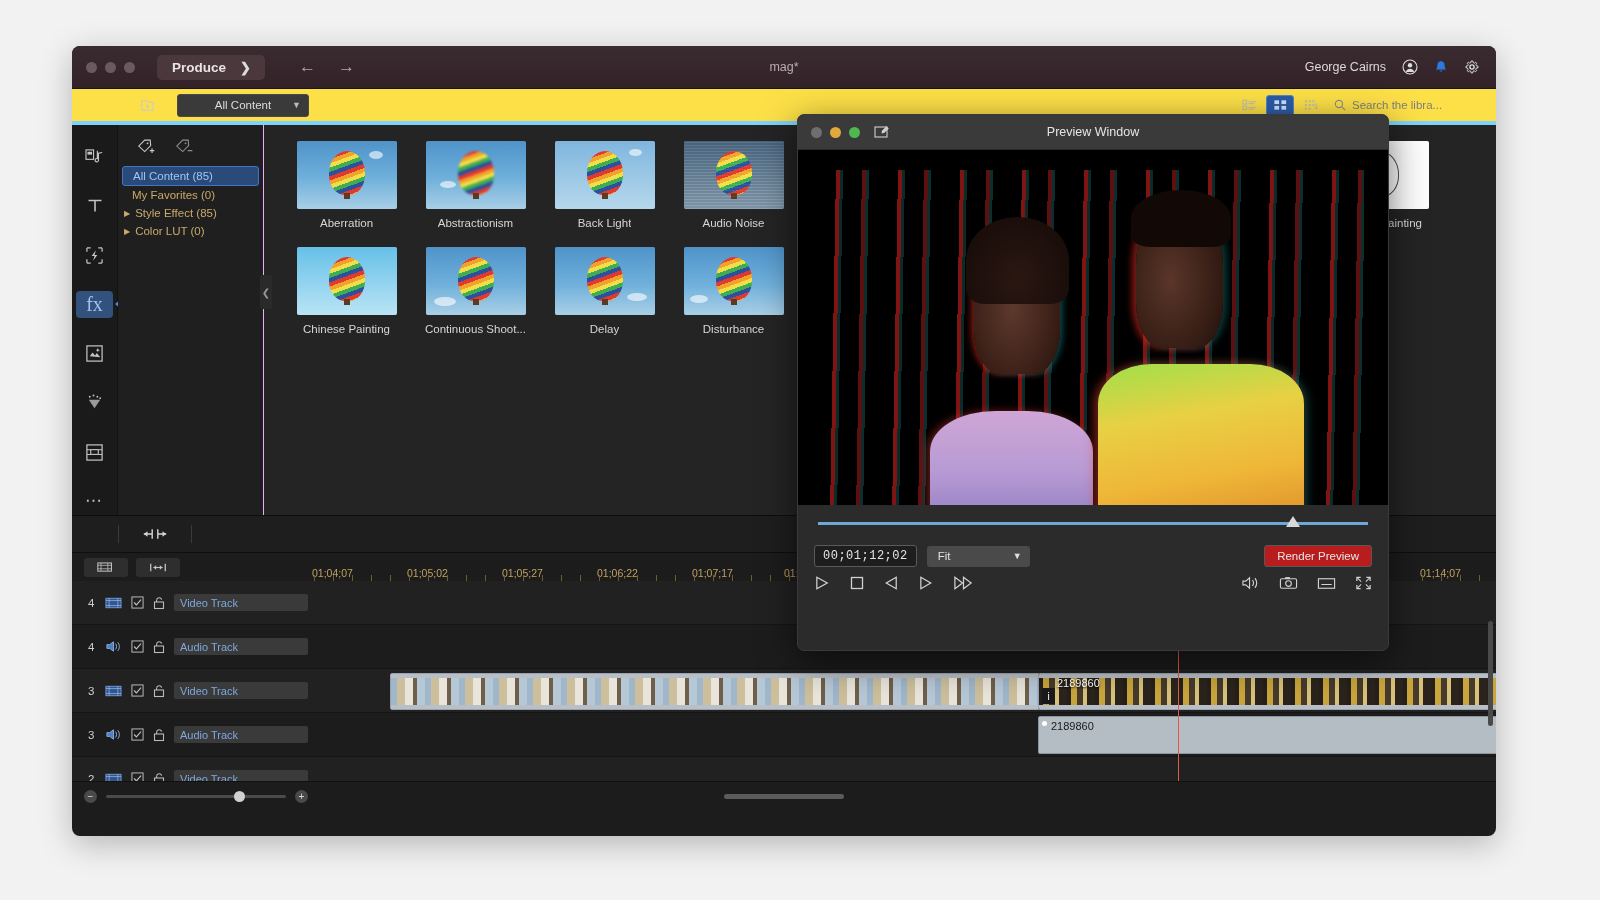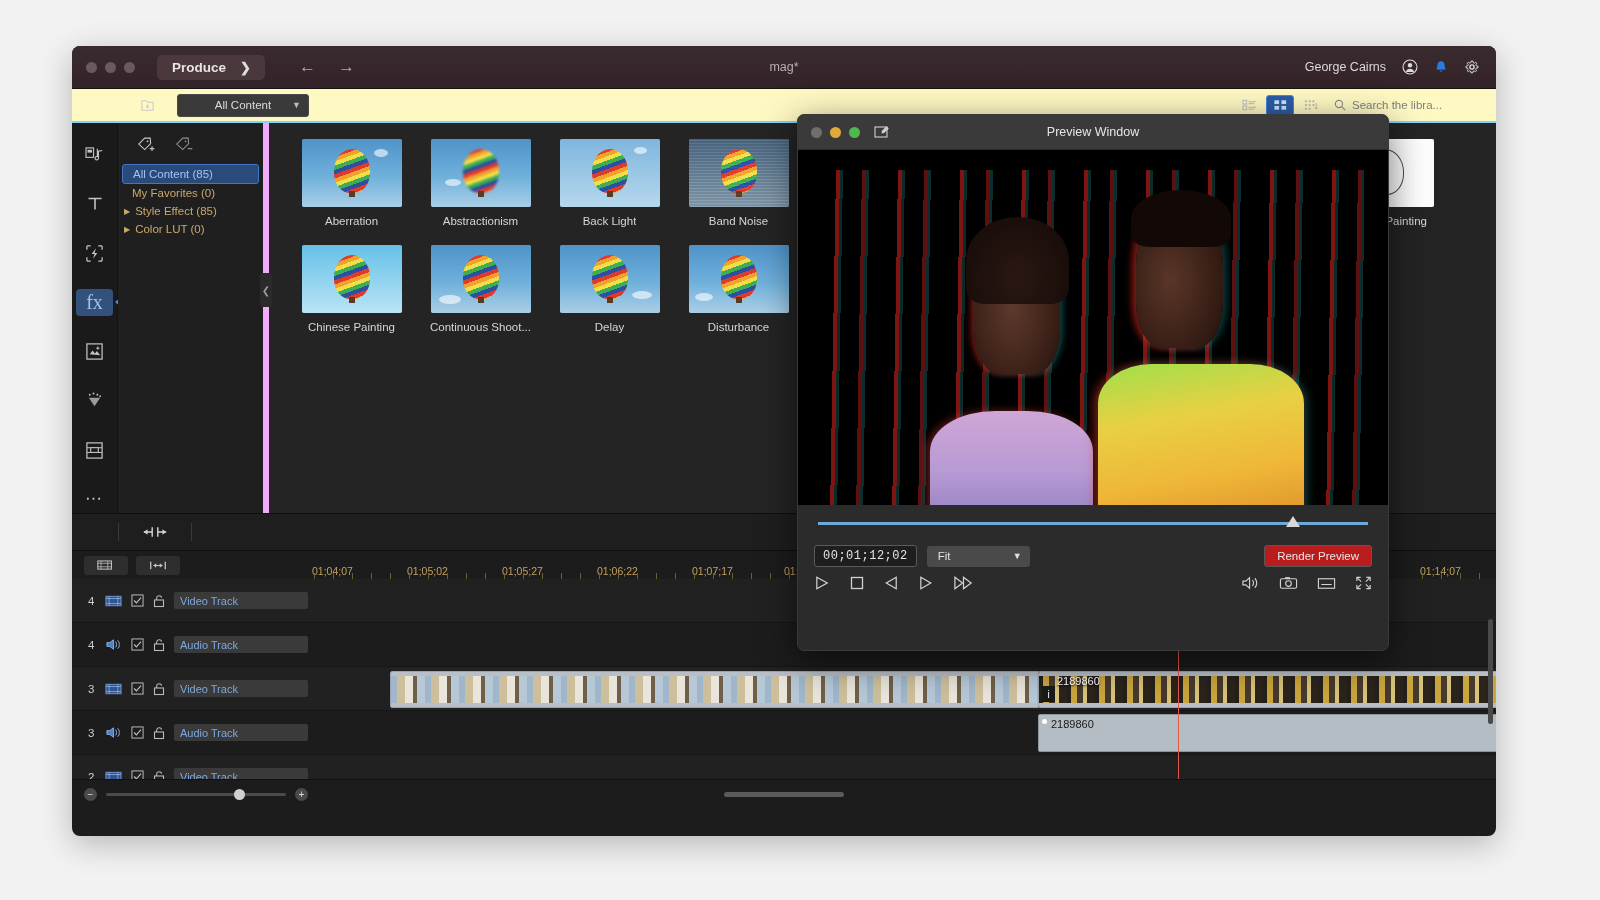--- a/index.html
+++ b/index.html
@@ -45,23 +45,23 @@
     color: #b9adb0; font-size: 12.5px; pointer-events: none;
   }
   .tb-right {
     margin-left: auto; margin-right: 16px;
     display: flex; align-items: center; gap: 16px;
     color: #ded8d9; font-size: 12.5px;
   }
   .ico { cursor: pointer; display: inline-flex; align-items: center; justify-content: center; }
   
   .lib-toolbar {
-    height: 32px; background: #fef9c3;
+    height: 32px; background: #fde047;
     display: flex; align-items: center;
-    border-bottom: 2px solid #7dd3fc;
+    border-bottom: 4px solid #7dd3fc;
     position: relative;
   }
   .import-ico { margin-left: 68px; color: #c9c9c9; }
   .content-select {
     margin-left: 22px;
     width: 130px; height: 21px;
     background: #3a3a3a; border: 1px solid #4a4a4a; border-radius: 3px;
     display: flex; align-items: center; justify-content: center;
     position: relative;
     color: #dcdcdc; font-size: 11.5px; cursor: pointer;
@@ -95,21 +95,21 @@
     color: #c3c3c3; cursor: pointer; position: relative;
   }
   .rail-item.active { background: #32517c; color: #9fc2f0; }
   .rail-item.active::after {
     content: ''; position: absolute; right: -9px;
     border-top: 6px solid transparent; border-bottom: 6px solid transparent;
     border-right: 7px solid #4a86e0;
   }
   .lib-sidebar {
     width: 145px; background: #1f1f1f;
-    border-right: 6px solid #f0abfc;
+    border-right: 1px solid #f0abfc;
     position: relative;
   }
   .tag-row { display: flex; gap: 16px; padding: 12px 0 10px 18px; }
   .tree-item {
     font-size: 11.5px; padding: 3px 6px 3px 10px;
     margin: 0 4px; border-radius: 3px;
     color: #caa96a; cursor: pointer;
     display: flex; align-items: center; gap: 5px;
   }
   .tree-item.sel { background: #2a4a79; border: 1px solid #4076c4; color: #9ec6f5; }
@@ -594,21 +594,21 @@
         </div>
         <div class="eff-label">Back Light</div>
       </div>
 
       <div class="eff-cell">
         <div class="eff-thumb noisy">
           <div class="sky" style="background:linear-gradient(180deg,#49627a,#7d93a6);"></div>
           <div class="balloon"></div>
             <div class="basket"></div>
         </div>
-        <div class="eff-label">Band Noise</div>
+        <div class="eff-label">Audio Noise</div>
       </div>
 
       <div class="eff-cell">
         <div class="eff-thumb">
           <div class="sky"></div>
             <div class="cloud" style="width:13px;height:7px;left:70px;top:12px;"></div>
           <div class="balloon"></div>
             <div class="basket"></div>
         </div>
         <div class="eff-label">Colour Bar</div>

